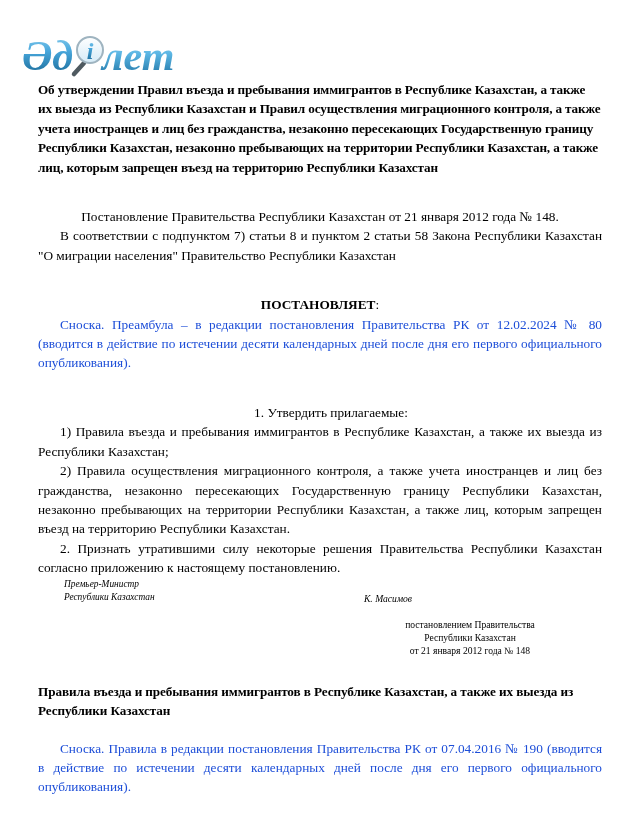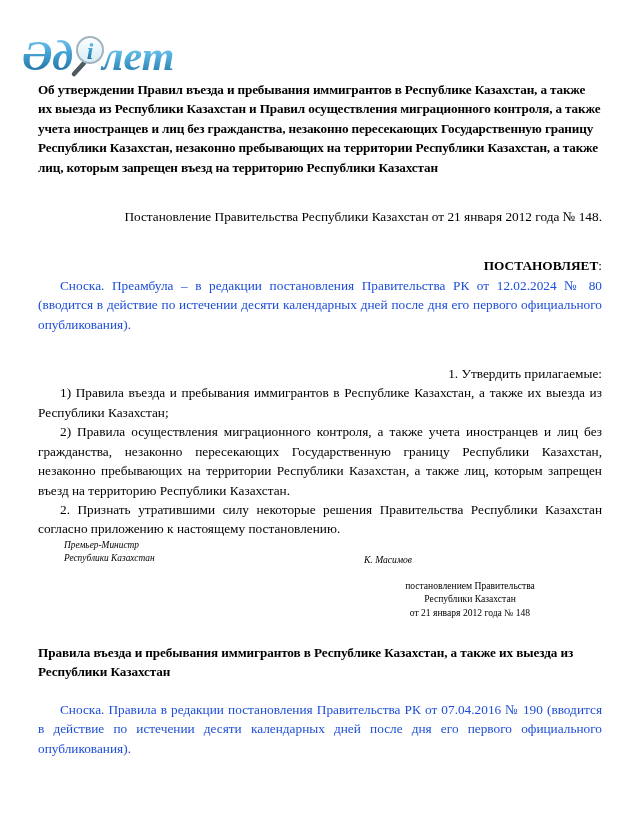--- a/index.html
+++ b/index.html
@@ -52,21 +52,21 @@
   }
 
   p.body-text {
     font-size: 13.3px;
     line-height: 19.4px;
     margin: 0;
     text-align: justify;
     text-justify: inter-word;
   }
   p.indent { text-indent: 22px; }
-  p.no-just { text-align: right; margin-top: 30px; }
+  p.no-just { text-align: center; margin-top: 30px; }
 
   .bold-run {
     font-weight: bold;
     font-size: 13.3px;
   }
 
   p.footnote {
     color: #1d4ed8;
     font-size: 13.3px;
     line-height: 19.4px;
@@ -156,20 +156,21 @@
       <text x="82" y="40" font-family="'Liberation Serif', serif" font-size="42" font-weight="bold" font-style="italic" fill="url(#lg2)">лет</text>
     </svg>
   </div>
 
   <div class="content">
 
     <h1 class="doc-title">Об утверждении Правил въезда и пребывания иммигрантов в Республике Казахстан, а также их выезда из Республики Казахстан и Правил осуществления миграционного контроля, а также учета иностранцев и лиц без гражданства, незаконно пересекающих Государственную границу Республики Казахстан, незаконно пребывающих на территории Республики Казахстан, а также лиц, которым запрещен въезд на территорию Республики Казахстан</h1>
 
     <p class="body-text no-just">Постановление Правительства Республики Казахстан от 21 января 2012 года № 148.</p>
 
+    <p class="body-text indent">В соответствии с подпунктом 7) статьи 8 и пунктом 2 статьи 58 Закона Республики Казахстан "О миграции населения" Правительство Республики Казахстан</p>
 
     <p class="body-text no-just"><span class="bold-run">ПОСТАНОВЛЯЕТ</span><span>:</span></p>
 
     <p class="footnote">Сноска. Преамбула – в редакции постановления Правительства РК от 12.02.2024 № 80 (вводится в действие по истечении десяти календарных дней после дня его первого официального опубликования).</p>
 
     <p class="body-text indent no-just">1. Утвердить прилагаемые:</p>
 
     <p class="body-text indent">1) Правила въезда и пребывания иммигрантов в Республике Казахстан, а также их выезда из Республики Казахстан;</p>
 
     <p class="body-text indent">2) Правила осуществления миграционного контроля, а также учета иностранцев и лиц без гражданства, незаконно пересекающих Государственную границу Республики Казахстан, незаконно пребывающих на территории Республики Казахстан, а также лиц, которым запрещен въезд на территорию Республики Казахстан.</p>

